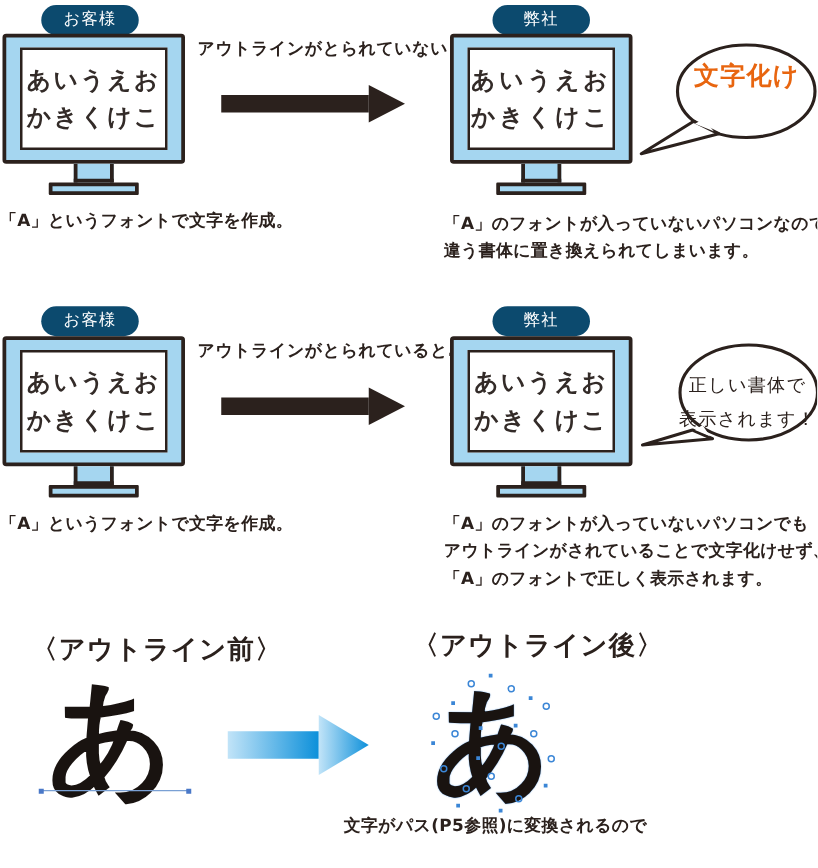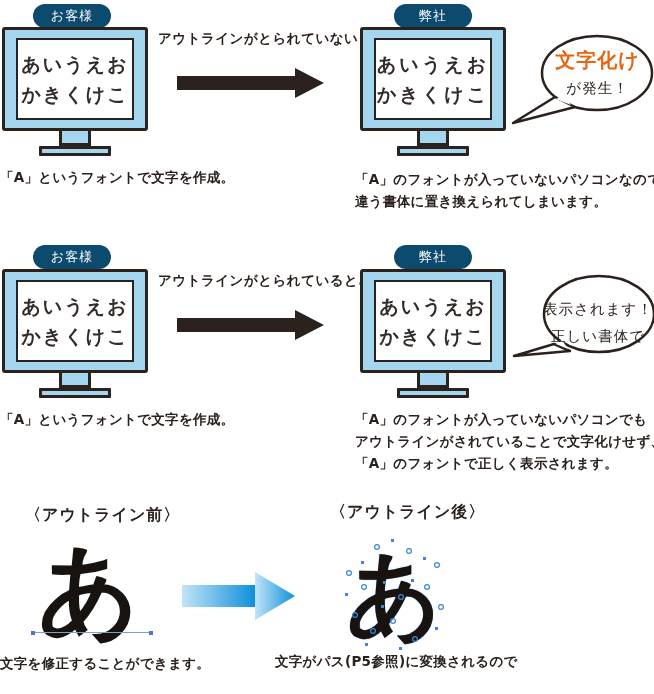--- a/index.html
+++ b/index.html
@@ -44,21 +44,21 @@
   
   .caption{position:absolute;font-size:13.5px;font-weight:bold;letter-spacing:0.3px;color:#2b211d;line-height:22px;white-space:nowrap;}
   
   .bubble{position:absolute;}
   .bubble svg{position:absolute;left:0;top:0;}
   .bubble .txt{position:absolute;text-align:center;}
   .bubble .hl{font-size:20px;font-weight:bold;color:#e8650f;letter-spacing:1px;white-space:nowrap;text-align:center;}
   .bubble .sub{font-size:14.5px;color:#2b211d;letter-spacing:1px;margin-top:5px;white-space:nowrap;}
   .bubble .ln{font-size:14.5px;color:#2b211d;letter-spacing:1px;line-height:27px;white-space:nowrap;}
   
-  .outline-heading{position:absolute;font-size:16px;font-weight:bold;letter-spacing:1px;color:#2b211d;white-space:nowrap;}
+  .outline-heading{position:absolute;font-size:21px;font-weight:bold;letter-spacing:1px;color:#2b211d;white-space:nowrap;}
   .glyph-box{position:absolute;background:#fff;display:flex;align-items:center;justify-content:center;}
   .glyph{font-size:100px;font-weight:bold;color:#191310;line-height:100px;}
   .glyph.outlined{text-shadow:0 0 1px #3b86d6;}
   .baseline{position:absolute;left:8px;top:99px;width:118px;height:1px;background:#7aa0d4;}
   .baseline::before,.baseline::after{
     content:"";position:absolute;top:-1.5px;width:4px;height:4px;background:#4a78c8;
   }
   .baseline::before{left:-2px;} .baseline::after{right:-2px;}
   .anchors{position:absolute;left:0;top:0;}
 </style>
@@ -101,21 +101,20 @@
   </div>
 
   <div class="bubble" style="left:503px;top:33px;width:151px;height:96px;">
     <svg width="151" height="96" viewBox="0 0 151 96">
       <ellipse cx="94" cy="40" rx="55" ry="37" fill="#ffffff" stroke="#2b211d" stroke-width="2.5"></ellipse>
       <path d="M52 64 L10 90 L72 74 Z" fill="#ffffff" stroke="#2b211d" stroke-width="2.5" stroke-linejoin="round"></path>
       <path d="M53 66 L68 72 L60 62 Z" fill="#ffffff" stroke="none"></path>
     </svg>
     <div class="txt" style="left:38px;right:0;top:14px;">
       <div class="hl">文字化け</div>
-      <div class="sub">が発生！</div>
     </div>
   </div>
 
   <div class="caption" style="left:0px;top:166px;">「A」というフォントで文字を作成。</div>
   <div class="caption" style="left:355px;top:168px;">
     <div>「A」のフォントが入っていないパソコンなので</div>
     <div>違う書体に置き換えられてしまいます。</div>
   </div>
 
   <div class="pill" style="left:33px;top:245px;">お客様</div>
@@ -151,22 +150,22 @@
     <div class="m-base"></div>
   </div>
 
   <div class="bubble" style="left:506px;top:272px;width:148px;height:92px;">
     <svg width="148" height="92" viewBox="0 0 148 92">
       <ellipse cx="93" cy="42" rx="55" ry="38" fill="#ffffff" stroke="#2b211d" stroke-width="2.5"></ellipse>
       <path d="M48 72 L8 84 L64 79 Z" fill="#ffffff" stroke="#2b211d" stroke-width="2.5" stroke-linejoin="round"></path>
       <path d="M50 72 L62 77 L56 68 Z" fill="#ffffff" stroke="none"></path>
     </svg>
     <div class="txt" style="left:36px;right:0;top:24px;">
+      <div class="ln">正しい書体で</div>
       <div class="ln">表示されます！</div>
-      <div class="ln">正しい書体で</div>
     </div>
   </div>
 
   <div class="caption" style="left:0px;top:408px;">「A」というフォントで文字を作成。</div>
   <div class="caption" style="left:355px;top:408px;">
     <div>「A」のフォントが入っていないパソコンでも</div>
     <div>アウトラインがされていることで文字化けせず、</div>
     <div>「A」のフォントで正しく表示されます。</div>
   </div>
 
@@ -214,18 +213,17 @@
         <rect x="46" y="46" width="3" height="3"></rect>
           <rect x="74" y="44" width="3" height="3"></rect>
         <rect x="98" y="92" width="3" height="3"></rect>
           <rect x="28" y="108" width="3" height="3"></rect>
         <rect x="62" y="112" width="3" height="3"></rect>
           <rect x="44" y="70" width="3" height="3"></rect>
       </g>
     </svg>
   </div>
 
-  <div class="caption" style="left:0px;top:652px;">文字を修正することができます。</div>
   <div class="caption" style="left:275px;top:650px;">
     <div>文字がパス(P5参照)に変換されるので</div>
   </div>
 
 </div>
 
 </body></html>

